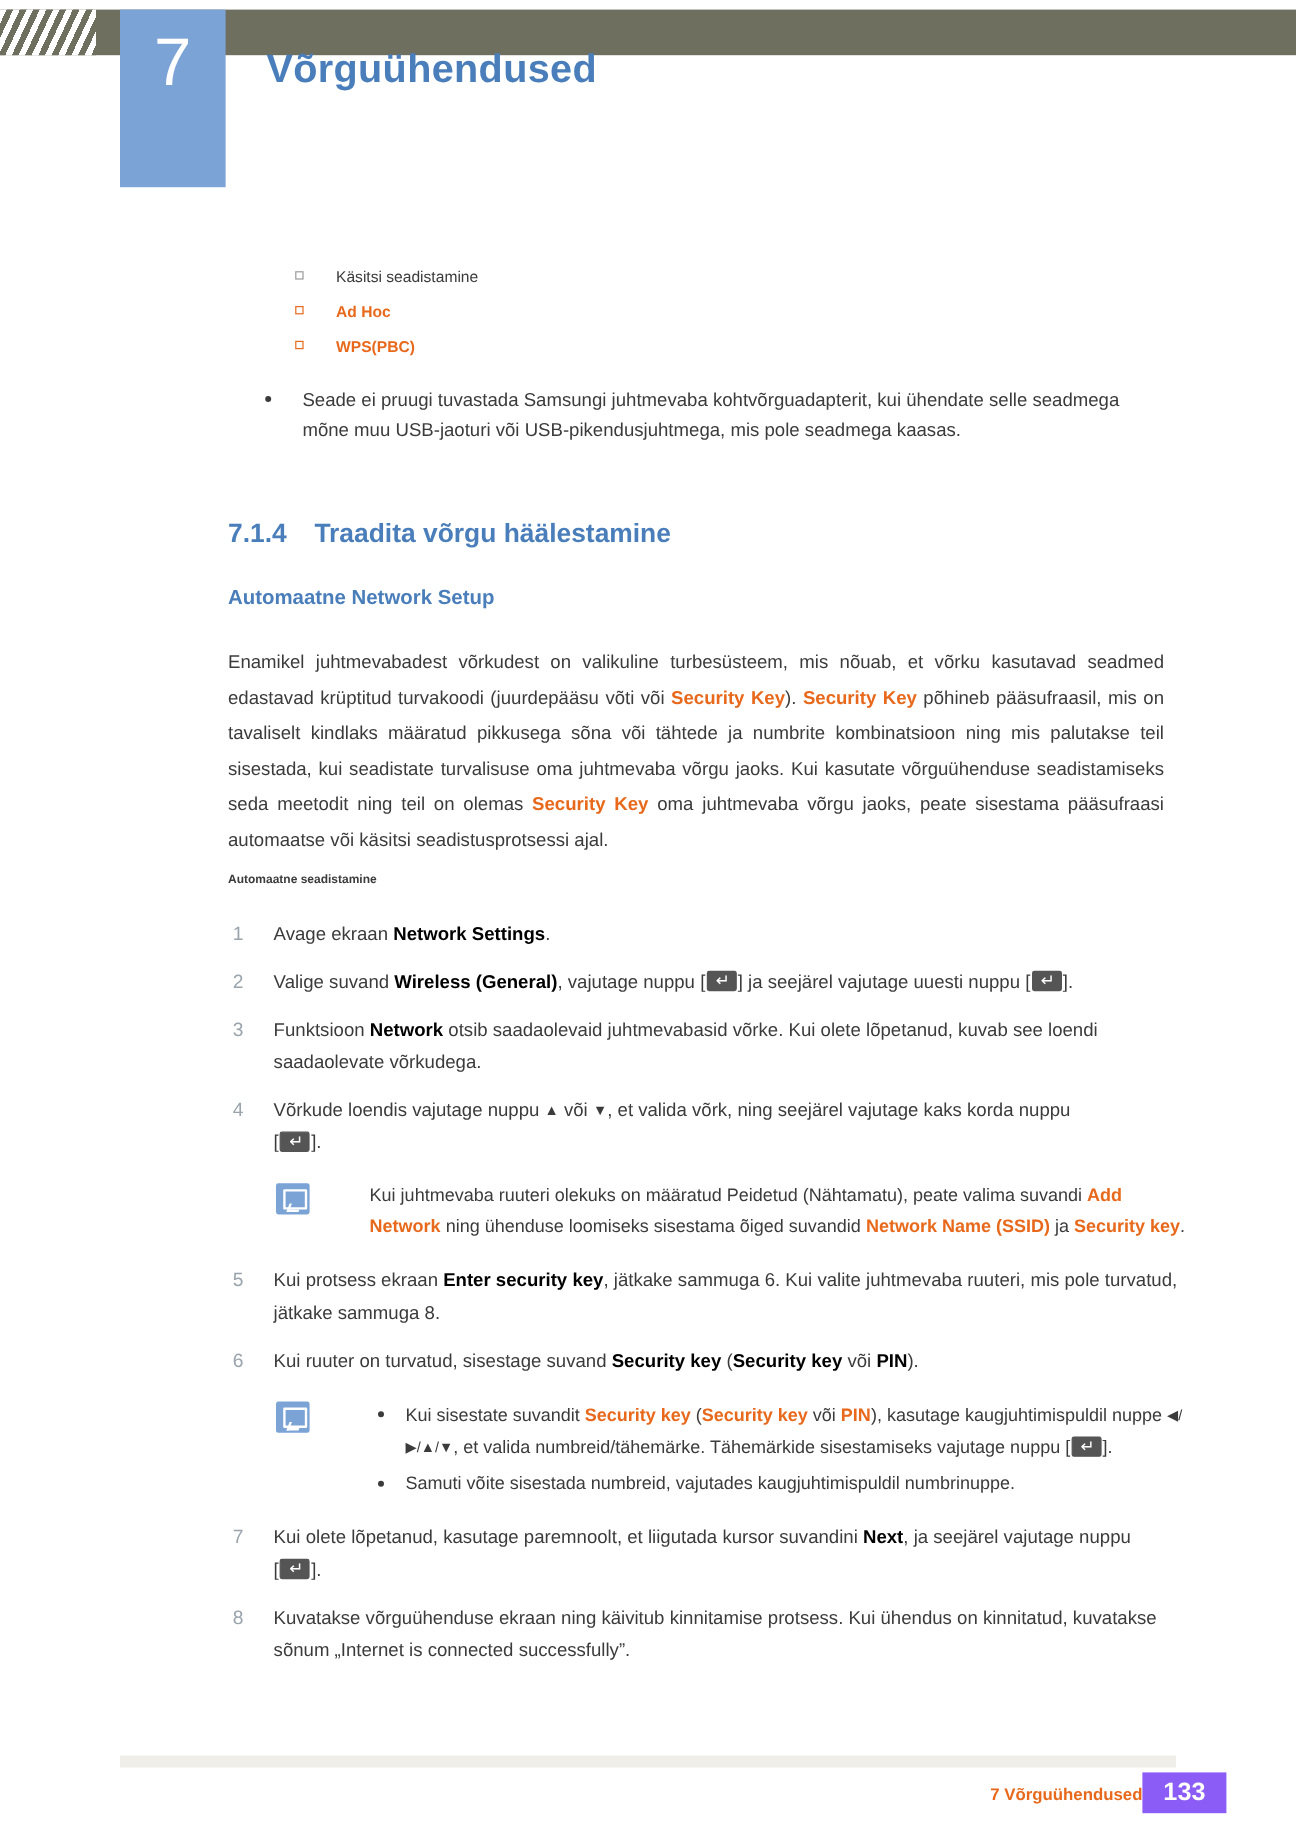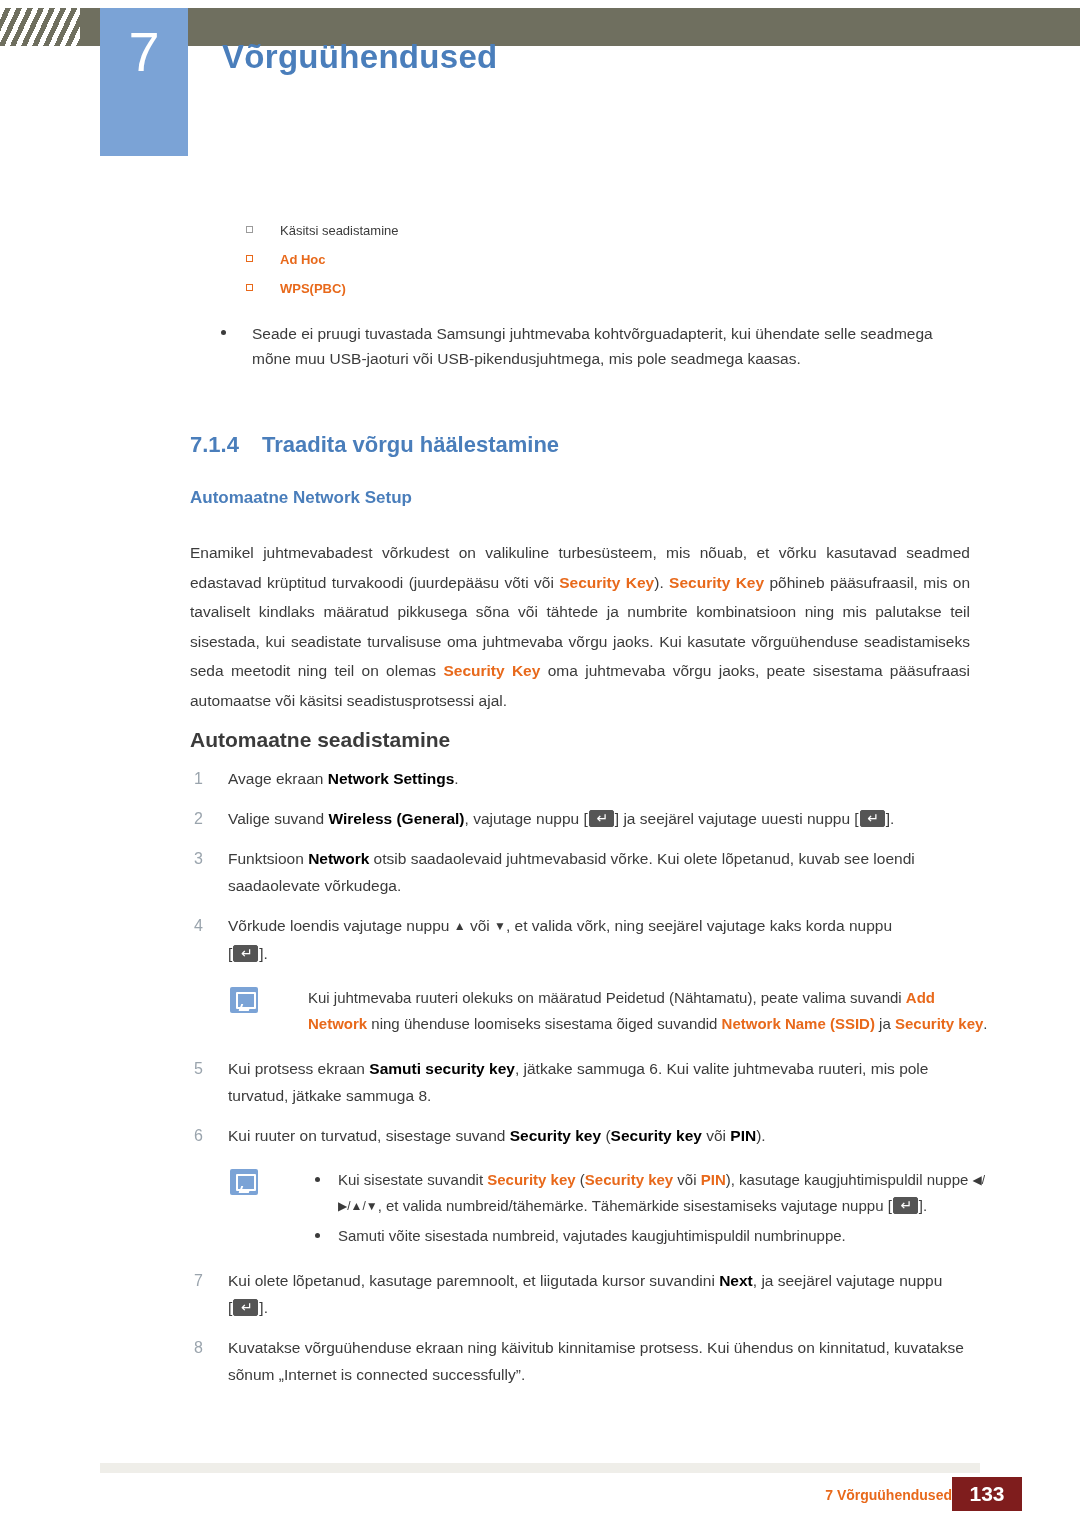--- a/index.html
+++ b/index.html
@@ -59,21 +59,21 @@
     border-radius:50%; background:#3b3b3b;
   }
 
   .h3 { position:absolute; left:190px; top:432px; font-size:22px; color:#4a7ebb; font-weight:bold; }
   .h3 .num { display:inline-block; width:72px; }
   .h4 { position:absolute; left:190px; top:488px; font-size:17px; color:#4a7ebb; font-weight:bold; }
 
   .para { position:absolute; left:190px; top:538px; width:780px; font-size:15.5px; line-height:29.5px; color:#3b3b3b; text-align:justify; }
   .para b { color:#e8691b; font-weight:bold; }
 
-  .h5 { position:absolute; left:190px; top:728px; font-size:21px; color:#3b3b3b; font-weight:bold; }
+  .h5 { position:absolute; left:190px; top:728px; font-size:10px; color:#3b3b3b; font-weight:bold; }
 
   .steps { position:absolute; left:190px; top:765px; width:800px; }
   .step { position:relative; padding-left:38px; margin-bottom:13px; font-size:15.5px; line-height:27px; color:#3b3b3b; }
   .step .n { position:absolute; left:4px; top:0px; color:#9aa4ad; font-size:16px; }
   .step b.or { color:#000000; font-weight:bold; }
 
   .note { position:relative; margin:18px 0 18px 40px; width:762px; }
   .note .note-ico {
     position:absolute; left:0px; top:2px; width:28px; height:26px;
     background:#7ba3d6; border-radius:2px;
@@ -106,21 +106,21 @@
   .keyico.solid:after { color:#ffffff; }
 
   .arw { font-size:12px; color:#3b3b3b; vertical-align:1px; }
 
   
   .footer { position:absolute; left:0; bottom:0; width:1080px; height:72px; }
   .foot-line { position:absolute; left:100px; top:8px; width:880px; height:10px; background:#efeee9; }
   .foot-text { position:absolute; right:128px; top:32px; font-size:14px; font-weight:bold; color:#e8691b; }
   .foot-pg {
     position:absolute; right:58px; top:22px; width:70px; height:34px;
-    background:#7f1d1d; color:#ffffff; font-size:21px; font-weight:bold;
+    background:#8b5cf6; color:#ffffff; font-size:21px; font-weight:bold;
     text-align:center; line-height:34px;
   }
 </style>
 </head>
 <body>
 
 <div class="header">
   <div class="hdr-bar"></div>
   <div class="hdr-hatch"></div>
   <div class="chapter-box"></div>
@@ -186,21 +186,21 @@
 
     <div class="note">
       <span class="note-ico"></span>
       <div class="note-body">
         <span>Kui juhtmevaba ruuteri olekuks on määratud Peidetud (Nähtamatu), peate valima suvandi </span><b class="or">Add Network</b><span> ning ühenduse loomiseks sisestama õiged suvandid </span><b class="or">Network Name (SSID)</b><span> ja </span><b class="or">Security key</b><span>.</span>
       </div>
     </div>
 
     <div class="step">
       <span class="n">5</span>
-      <span>Kui protsess ekraan </span><b class="or">Samuti security key</b><span>, jätkake sammuga 6. Kui valite juhtmevaba ruuteri, mis pole turvatud, jätkake sammuga 8.</span>
+      <span>Kui protsess ekraan </span><b class="or">Enter security key</b><span>, jätkake sammuga 6. Kui valite juhtmevaba ruuteri, mis pole turvatud, jätkake sammuga 8.</span>
     </div>
 
     <div class="step">
       <span class="n">6</span>
       <span>Kui ruuter on turvatud, sisestage suvand </span><b class="or">Security key</b><span> (</span><b class="or">Security key</b><span> või </span><b class="or">PIN</b><span>).</span>
     </div>
 
     <div class="note">
       <span class="note-ico"></span>
       <div class="note-body">

